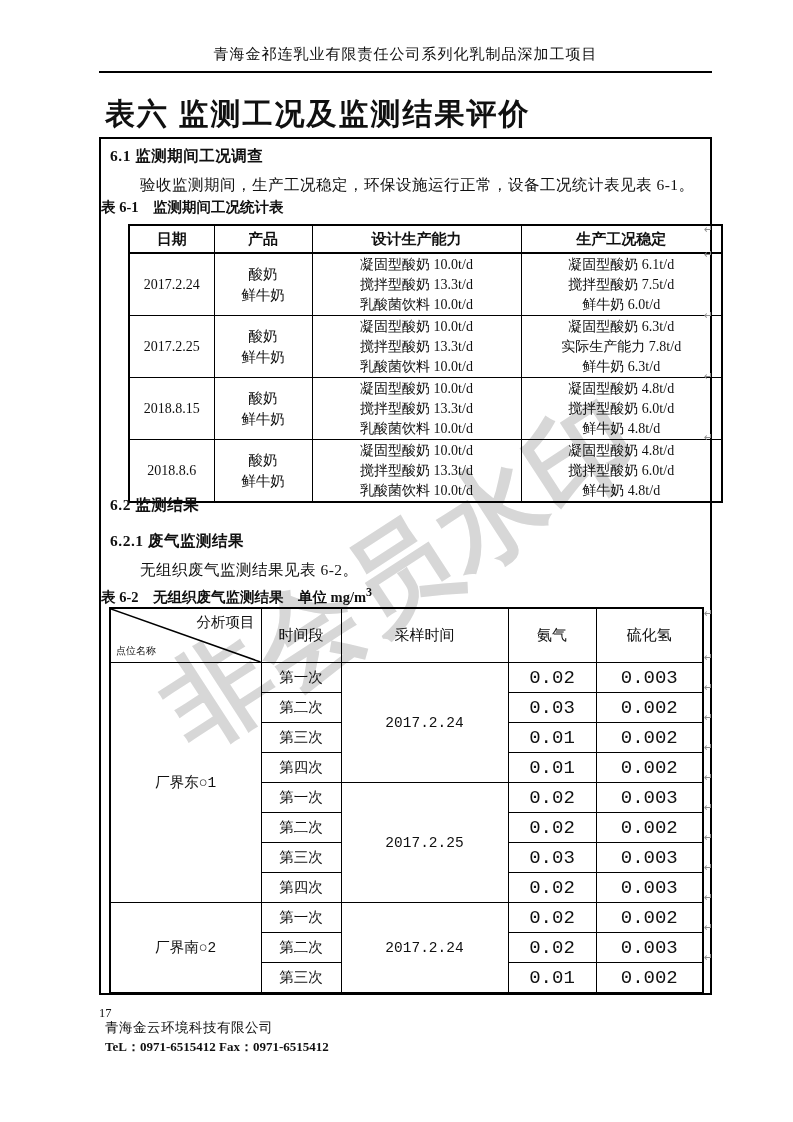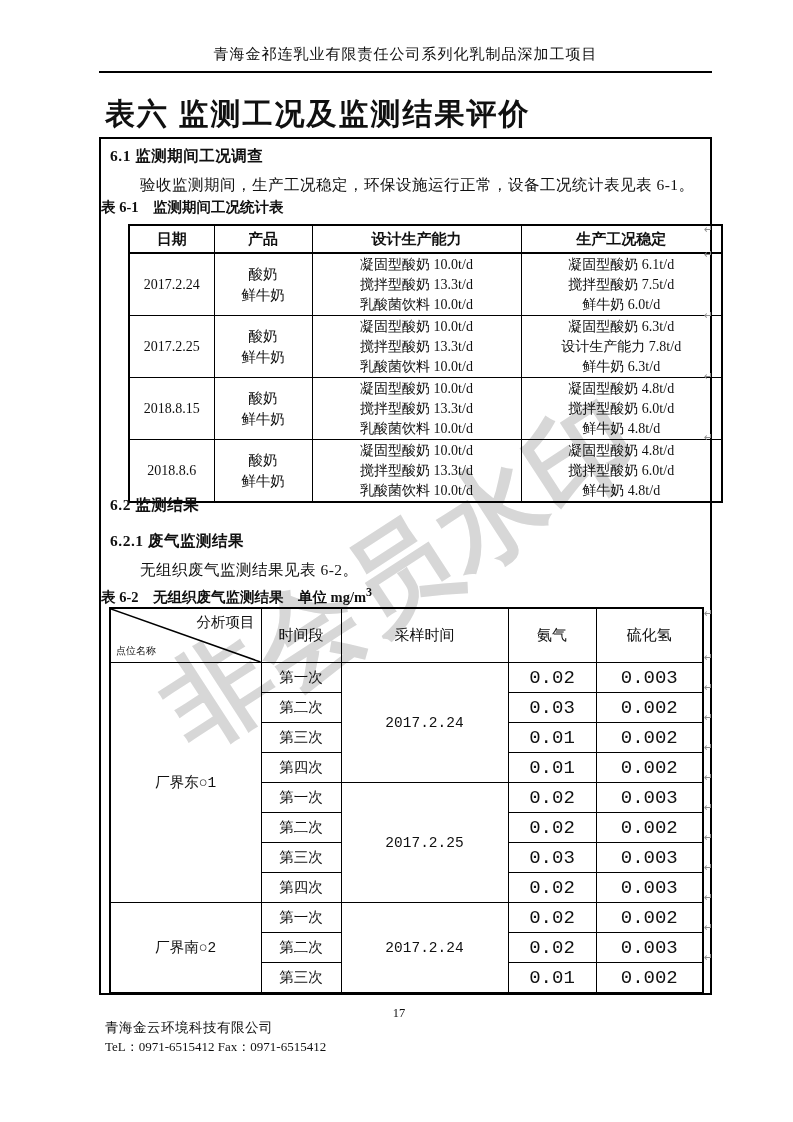--- a/index.html
+++ b/index.html
@@ -80,23 +80,23 @@
   .diag-top{position:absolute;right:6px;top:4px;font-size:14.5px;}
   .diag-bottom{position:absolute;left:5px;bottom:4px;font-size:10px;}
   
   .rmark{
     position:absolute;left:704px;width:12px;
     font-size:11px;color:#8f8f8f;
     font-family:"DejaVu Sans","Liberation Sans",sans-serif;
     z-index:2;line-height:12px;
   }
   
-  .pg-num{position:absolute;left:99px;top:1006px;width:600px;text-align:center;font-size:12.5px;}
+  .pg-num{position:absolute;left:99px;top:1006px;width:600px;text-align:left;font-size:12.5px;}
   .footer-company{position:absolute;left:105px;top:1019px;font-size:13.5px;letter-spacing:0.5px;}
-  .footer-contact{position:absolute;left:105px;top:1038px;font-size:13px;}
+  .footer-contact{position:absolute;left:105px;top:1038px;font-size:13px;font-weight:bold;}
 </style>
 </head>
 <body>
 
 <div class="page">
 
   <div class="watermark">非会员水印</div>
 
   <div class="content">
 
@@ -148,21 +148,21 @@
                 <div>酸奶</div>
                 <div>鲜牛奶</div>
               </td>
           <td class="lines">
                 <div>凝固型酸奶 10.0t/d</div>
                 <div>搅拌型酸奶 13.3t/d</div>
                 <div>乳酸菌饮料 10.0t/d</div>
               </td>
           <td class="lines">
                 <div>凝固型酸奶 6.3t/d</div>
-                <div>设计生产能力 7.8t/d</div>
+                <div>实际生产能力 7.8t/d</div>
                 <div>鲜牛奶 6.3t/d</div>
               </td>
         </tr>
         <tr class="drow">
           <td class="date-cell">2018.8.15</td>
           <td class="lines prod">
                 <div>酸奶</div>
                 <div>鲜牛奶</div>
               </td>
           <td class="lines">

